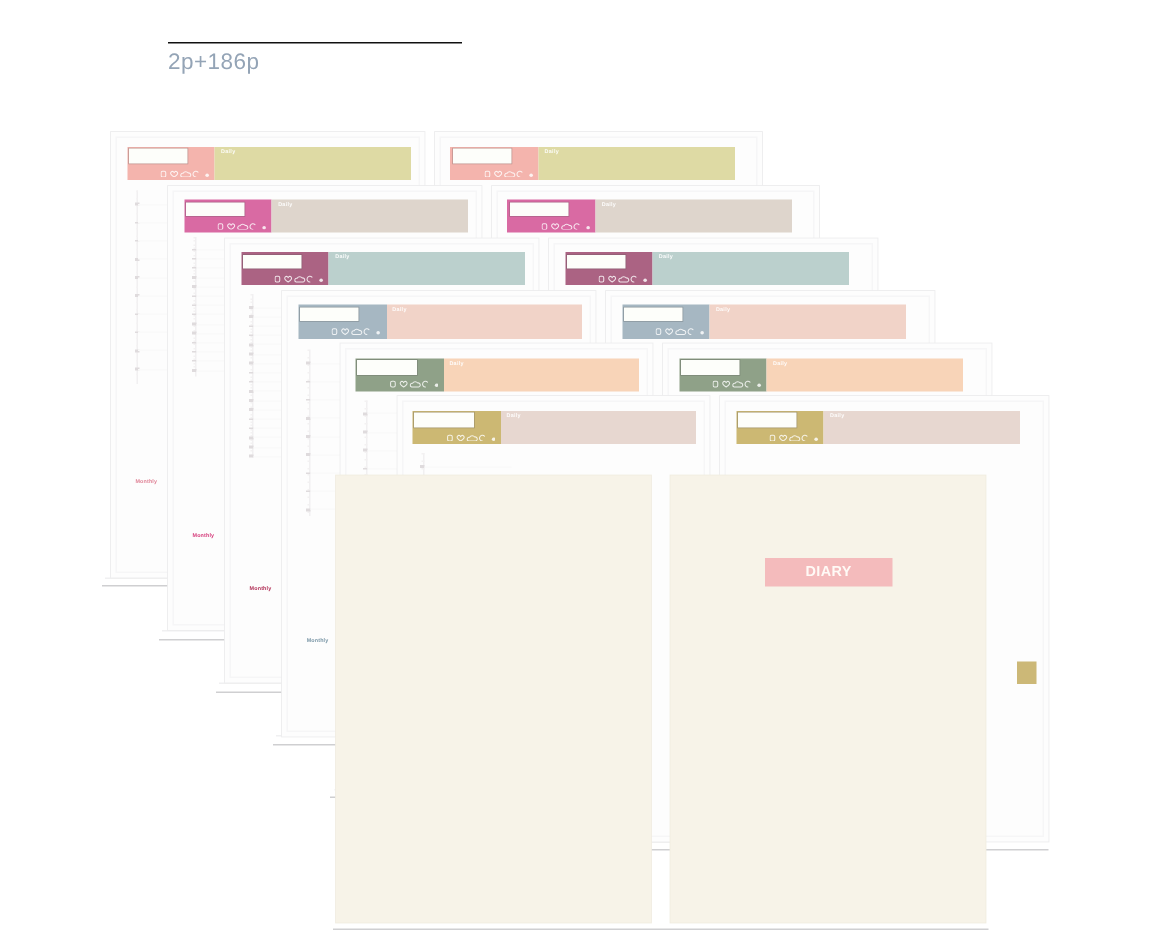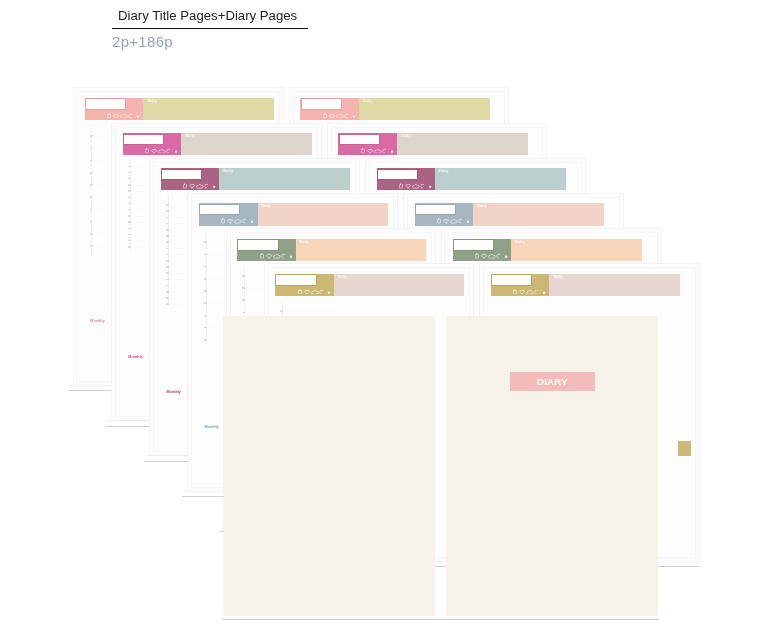--- a/index.html
+++ b/index.html
@@ -35,21 +35,20 @@
 
   
   .cover{position:absolute;background:#f7f3e8;box-shadow:0 0 0 0.6px #f1ede1;}
   .diary{position:absolute;color:#fffaf6;font-size:9.6px;font-weight:bold;letter-spacing:0.3px;text-align:center;text-indent:0.3px;}
   .tabsq{position:absolute;background:#ccb877;}
 </style>
 </head>
 <body>
 
 <div class="stage">
-  <div id="title">Diary Title Pages+Diary Pages</div>
   <div id="titlerule"></div>
   <div id="subtitle">2p+186p</div>
   <div id="spreads">
       <div class="botline2" style="left:70.3px;top:384.7px;width:212.9px;"></div>
       <div class="botline" style="left:68.2px;top:390.4px;width:215px;"></div>
       <div class="botline" style="left:283.9px;top:390.4px;width:224.5px;"></div>
       <div class="pg" style="left:74.3px;top:88.3px;width:208.9px;height:296.7px;">
     <div class="inb"></div>
     <div class="ticks" style="left:15px;top:39.2px;width:6px;height:128.5px;">
         <div class="tickline"></div>

